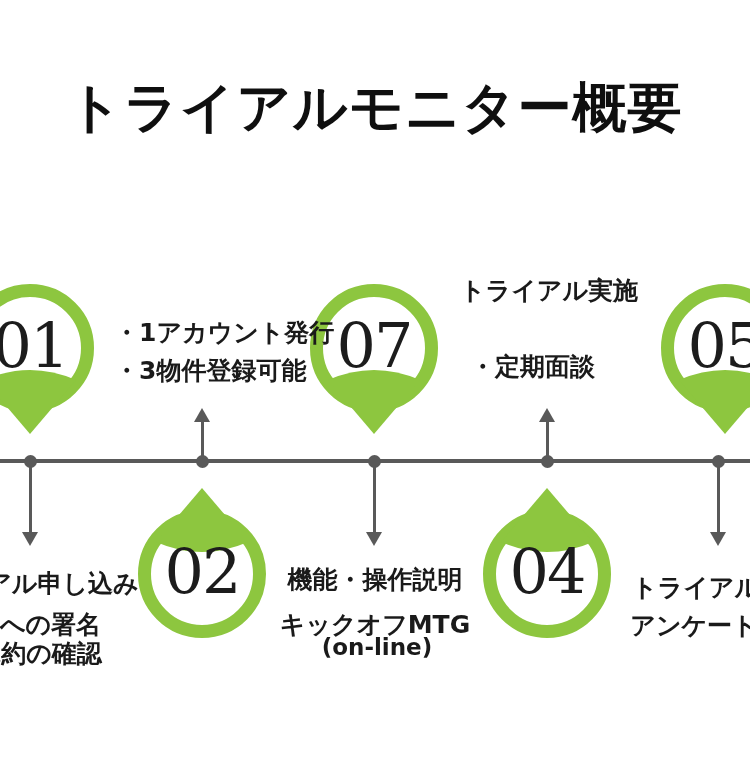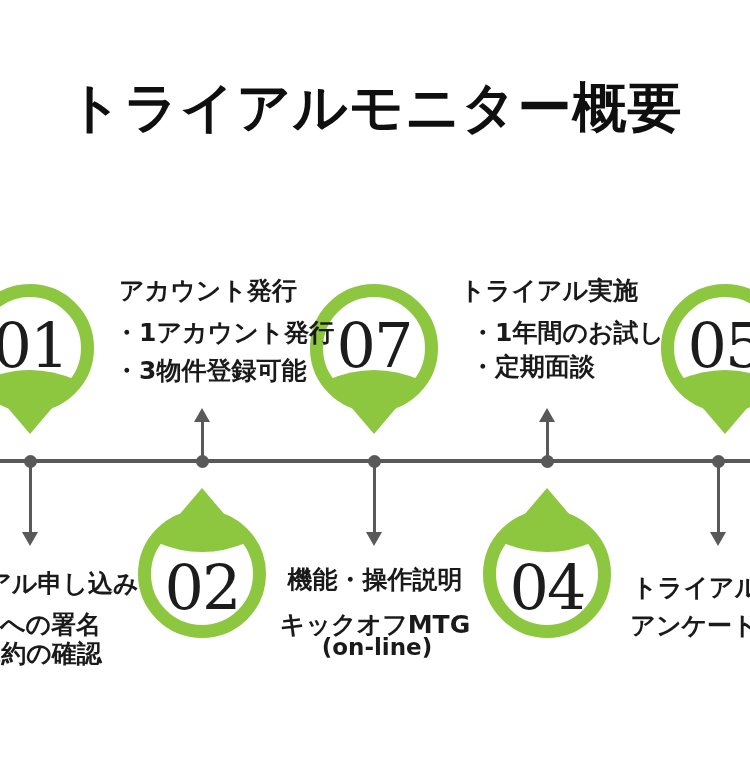--- a/index.html
+++ b/index.html
@@ -23,21 +23,21 @@
   
   .pin{position:absolute;width:140px;height:162px;}
   .pin svg{position:absolute;left:0;top:0;}
   .pin-below svg{transform:scaleY(-1);}
   .pin-number{
     position:absolute;left:70px;transform:translate(-50%,-54%);
     font-family:"DejaVu Serif",serif;font-size:62px;font-weight:400;
     color:#1c1c1c;letter-spacing:-2px;white-space:nowrap;
   }
   .pin-above .pin-number{top:70px;}
-  .pin-below .pin-number{top:108px;}
+  .pin-below .pin-number{top:92px;}
   
   .jp{
     position:absolute;font-weight:800;font-size:25px;line-height:30px;
     color:#1a1a1a;white-space:nowrap;
   }
   .ctr{transform:translateX(-50%);}
   .small{font-size:23px;}
 </style>
 </head>
 <body>
@@ -99,26 +99,24 @@
   </div>
 
   <div class="pin pin-above" style="left:655px;top:278px">
     <svg width="140" height="162" viewBox="0 0 140 162">
       <circle cx="70" cy="70" r="57.5" fill="#ffffff" stroke="#8DC63F" stroke-width="13"></circle>
       <path d="M 24 102 Q 70 82 116 102 L 70 156 Z" fill="#8DC63F"></path>
     </svg>
     <div class="pin-number">05</div>
   </div>
 
-  <div class="jp ctr" style="left:208px;top:276px">アカウント発行</div>
   <div class="jp" style="left:114px;top:318px">・1アカウント発行</div>
   <div class="jp" style="left:114px;top:356px">・3物件登録可能</div>
 
   <div class="jp ctr" style="left:549px;top:276px">トライアル実施</div>
-  <div class="jp" style="left:470px;top:318px">・1年間のお試し</div>
   <div class="jp" style="left:470px;top:352px">・定期面談</div>
 
   <div class="jp ctr" style="left:24px;top:569px">トライアル申し込み</div>
   <div class="jp ctr" style="left:13px;top:610px">契約書への署名</div>
   <div class="jp ctr" style="left:14px;top:639px">利用規約の確認</div>
 
   <div class="jp ctr" style="left:375px;top:565px">機能・操作説明</div>
   <div class="jp ctr small" style="left:377px;top:632px">(on-line)</div>
   <div class="jp ctr" style="left:375px;top:610px">キックオフMTG</div>
 

